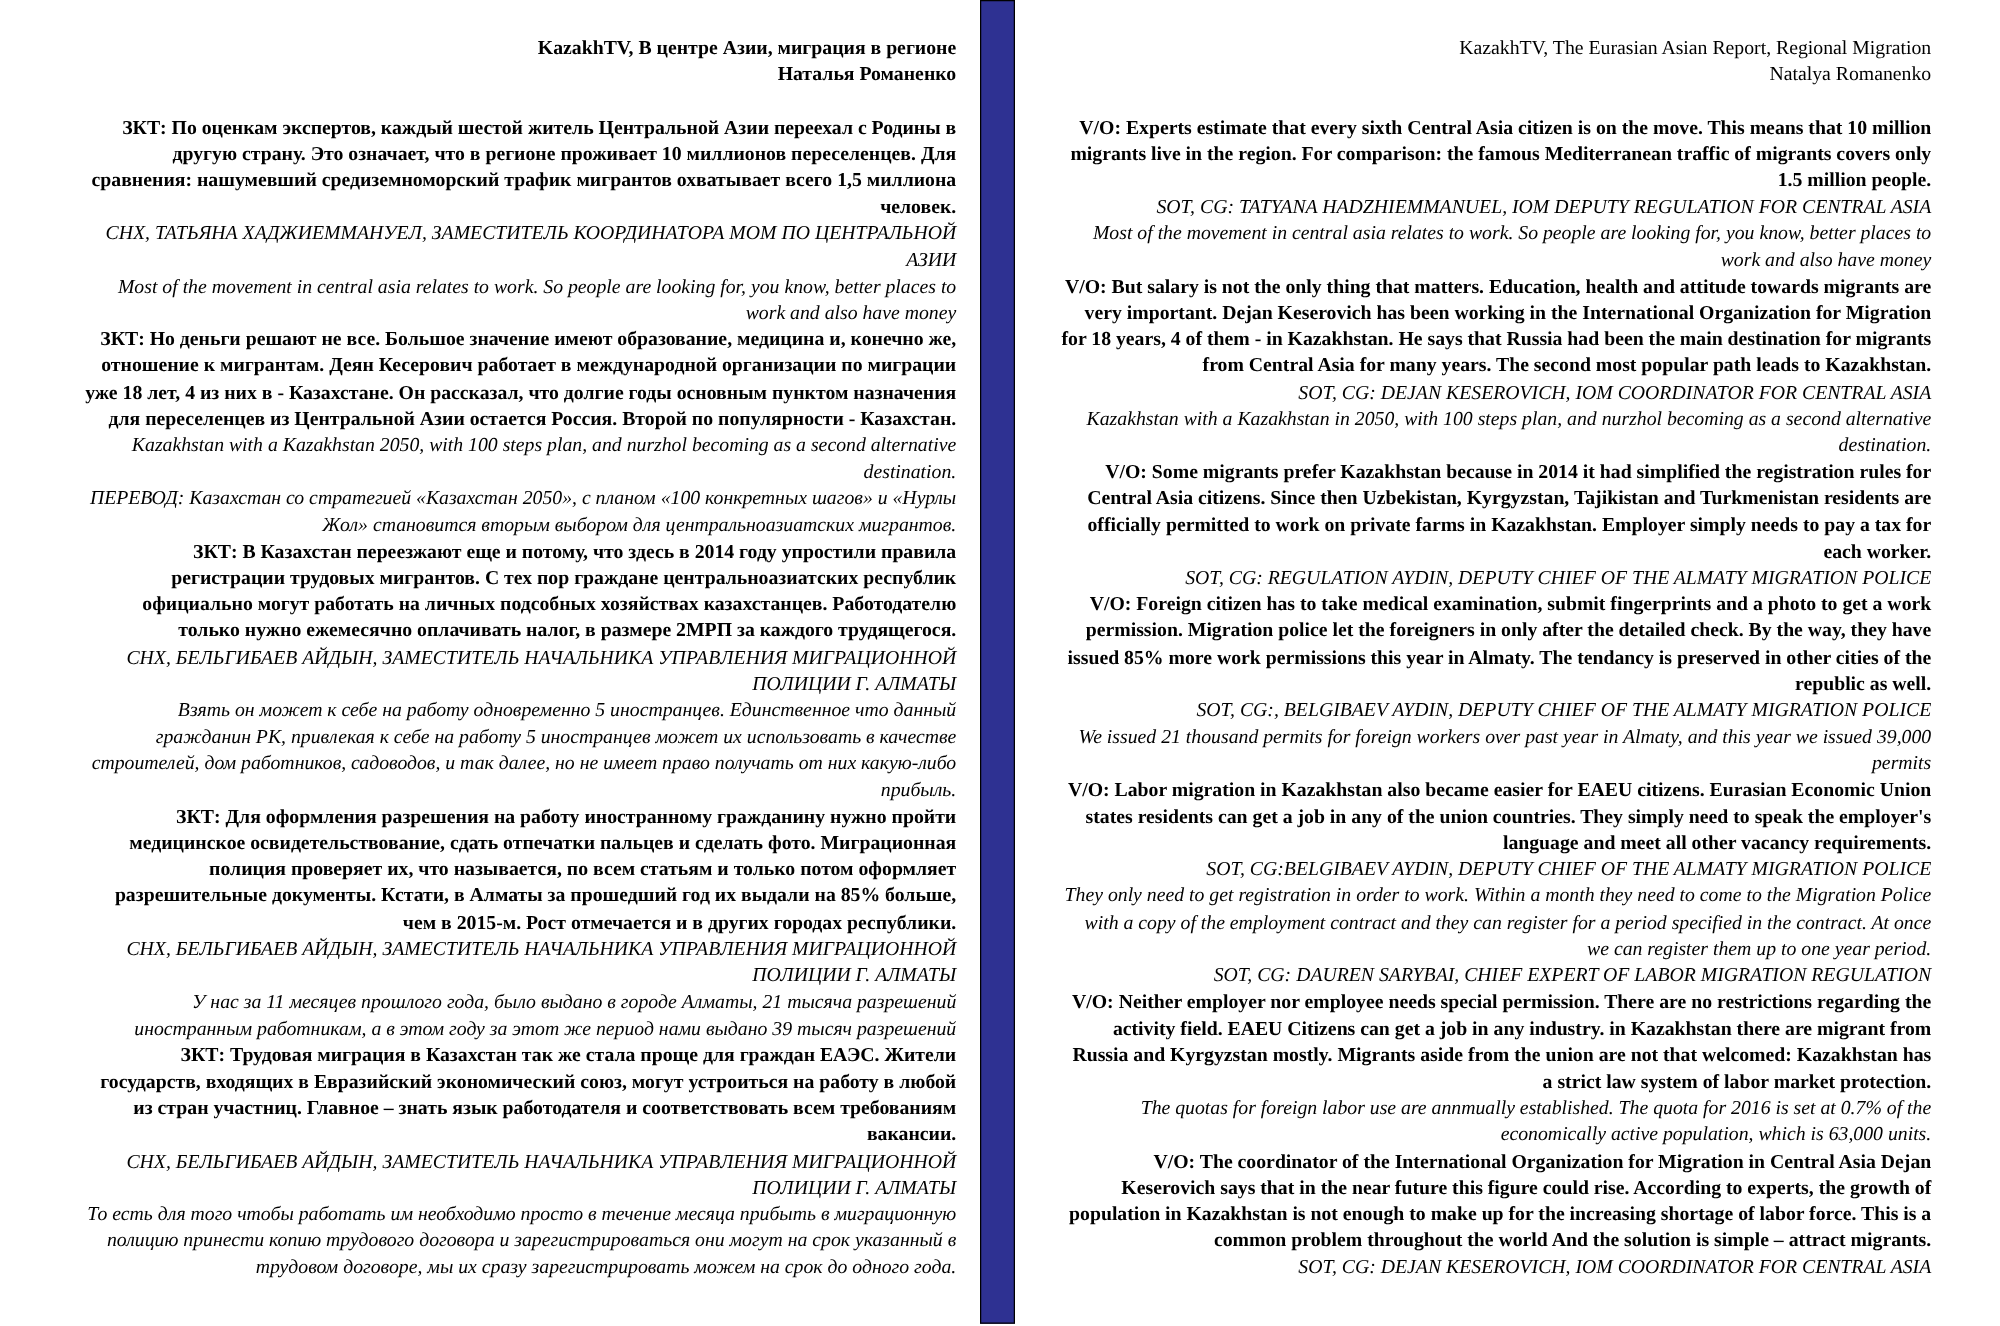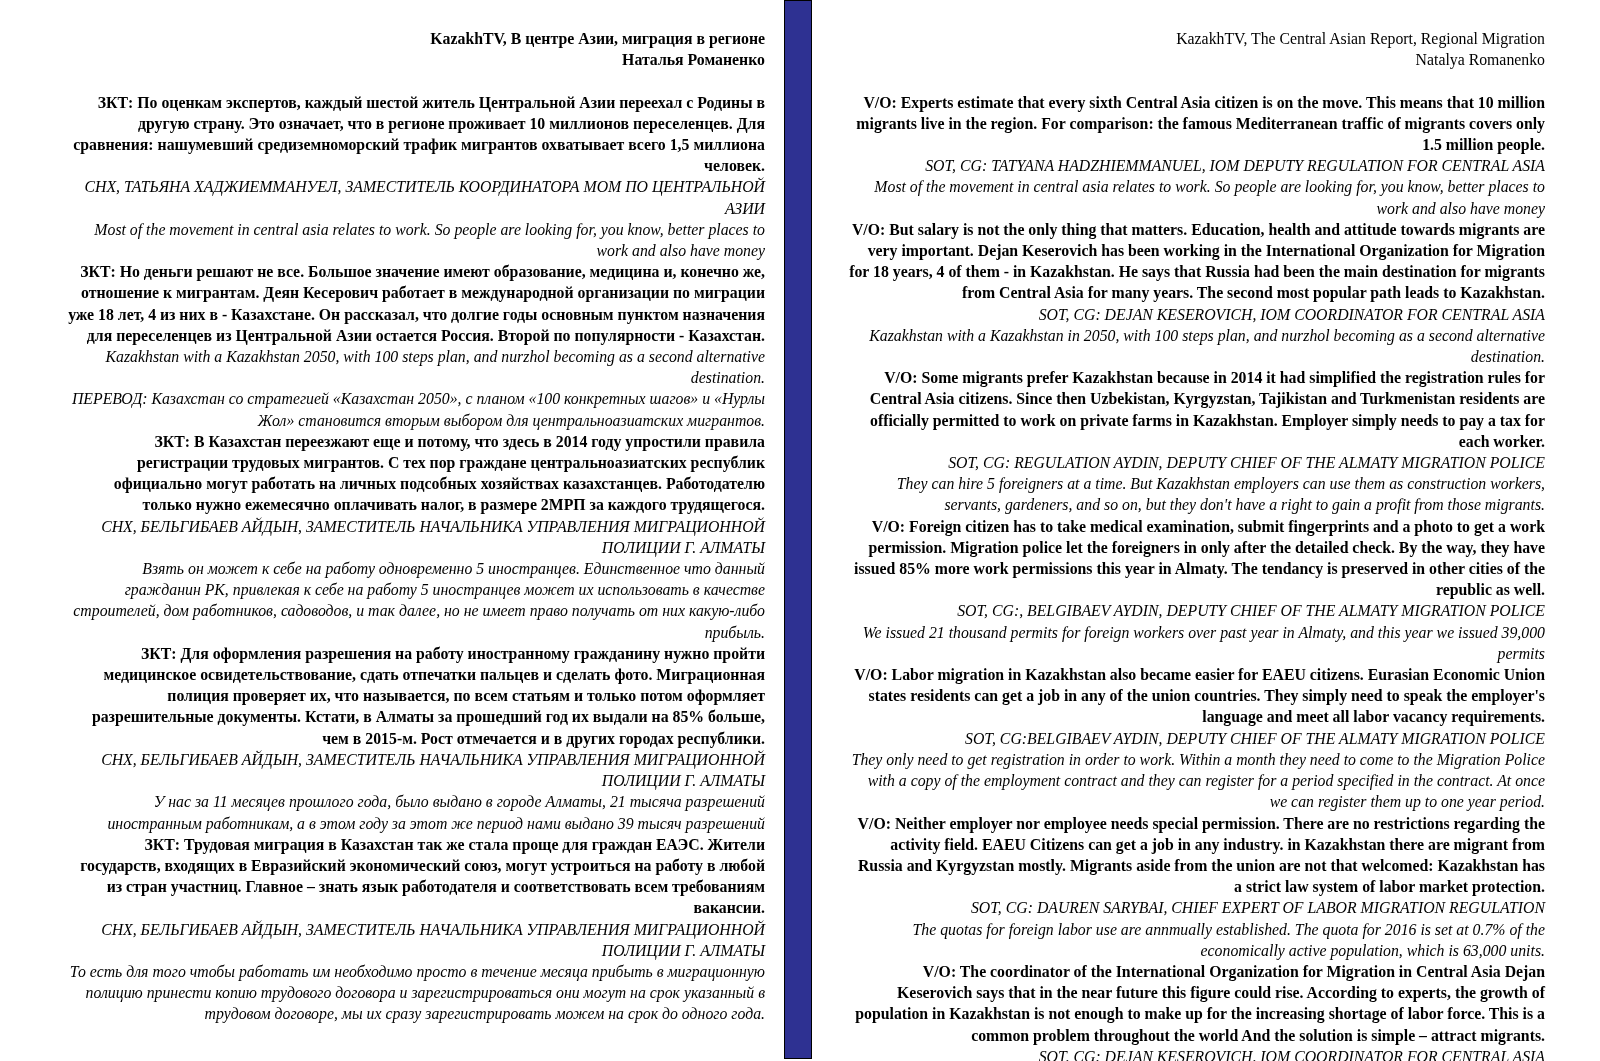--- a/index.html
+++ b/index.html
@@ -70,40 +70,39 @@
         <p class="para italic">У нас за 11 месяцев прошлого года, было выдано в городе Алматы, 21 тысяча разрешений иностранным работникам, а в этом году за этот же период нами выдано 39 тысяч разрешений</p>
         <p class="para bold">ЗКТ: Трудовая миграция в Казахстан так же стала проще для граждан ЕАЭС.  Жители государств, входящих в Евразийский экономический союз, могут устроиться на работу в любой из стран участниц. Главное – знать язык работодателя и соответствовать всем требованиям вакансии.</p>
         <p class="para italic">СНХ, БЕЛЬГИБАЕВ АЙДЫН, ЗАМЕСТИТЕЛЬ НАЧАЛЬНИКА УПРАВЛЕНИЯ МИГРАЦИОННОЙ ПОЛИЦИИ Г. АЛМАТЫ</p>
         <p class="para italic">То есть для того чтобы работать им необходимо просто в течение месяца прибыть в миграционную полицию принести копию трудового договора и зарегистрироваться они могут на срок указанный в трудовом договоре, мы их сразу зарегистрировать можем на срок до одного года.</p>
       </div>
   </div>
 
   <div class="divider" style="background: rgb(46, 49, 146); border-color: rgb(0, 0, 0);"></div>
 
   <div class="col col-right">
-    <p class="title-line regular">KazakhTV, The Central Asian Report,  Regional Migration</p>
+    <p class="title-line regular">KazakhTV, The Eurasian Asian Report,  Regional Migration</p>
     <p class="title-line regular">Natalya Romanenko</p>
     <div class="spacer"></div>
     <div>
         <p class="para bold">V/O: Experts estimate that every sixth Central Asia citizen is on the move. This means that 10 million migrants live in the region. For comparison: the famous  Mediterranean traffic of migrants covers only 1.5 million people.</p>
         <p class="para italic">SOT, CG:  TATYANA HADZHIEMMANUEL, IOM DEPUTY REGULATION FOR CENTRAL ASIA</p>
         <p class="para italic">Most of the movement in central asia relates to work. So people are looking for, you know, better places to work and also have money</p>
         <p class="para bold">V/O: But salary is not the only thing that matters. Education, health and attitude towards migrants are very important. Dejan Keserovich has been working  in the International Organization for Migration for 18 years, 4 of them - in Kazakhstan. He says that Russia had been the main destination for migrants from Central Asia for many years. The second most popular path leads to  Kazakhstan.</p>
         <p class="para italic">SOT, CG: DEJAN KESEROVICH, IOM COORDINATOR FOR CENTRAL ASIA</p>
         <p class="para italic">Kazakhstan with a Kazakhstan in 2050, with 100 steps plan, and nurzhol becoming as a second alternative destination.</p>
         <p class="para bold">V/O: Some migrants prefer Kazakhstan because in 2014 it had simplified the registration rules for Central Asia citizens. Since then Uzbekistan, Kyrgyzstan, Tajikistan and Turkmenistan residents are officially permitted to work on private farms in Kazakhstan. Employer simply needs to pay a tax for each worker.</p>
         <p class="para italic">SOT, CG: REGULATION AYDIN, DEPUTY CHIEF OF THE ALMATY MIGRATION POLICE</p>
-        <p class="para italic">They can hire 5 foreigners at a time. But  Kazakhstan employers can use them as construction workers, servants, gardeners, and so on, but they don't have a right to gain a profit  from those migrants.</p>
         <p class="para bold">V/O: Foreign citizen has to take medical examination, submit fingerprints and a photo to get a work permission. Migration police let the foreigners in only after the detailed check. By the way, they have issued 85% more work permissions this year in Almaty. The tendancy is preserved in other cities of the republic as well.</p>
         <p class="para italic">SOT, CG:, BELGIBAEV AYDIN, DEPUTY CHIEF OF THE ALMATY MIGRATION POLICE</p>
         <p class="para italic">We issued 21 thousand permits for foreign workers over past year in Almaty, and this year we issued 39,000 permits</p>
-        <p class="para bold">V/O: Labor migration in Kazakhstan also became easier for EAEU citizens. Eurasian Economic Union states residents can get a job in any of the union countries. They simply need to speak the employer's language and meet all labor vacancy requirements.</p>
+        <p class="para bold">V/O: Labor migration in Kazakhstan also became easier for EAEU citizens. Eurasian Economic Union states residents can get a job in any of the union countries. They simply need to speak the employer's language and meet all other vacancy requirements.</p>
         <p class="para italic">SOT, CG:BELGIBAEV AYDIN, DEPUTY CHIEF OF THE ALMATY MIGRATION  POLICE</p>
         <p class="para italic">They only need to get registration in order to work. Within a month they need to come to the Migration Police with a copy of the employment contract and they can register for a period specified in the contract. At once  we can register them up to one year period.</p>
+        <p class="para italic">SOT, CG: DAUREN SARYBAI, CHIEF EXPERT OF LABOR MIGRATION REGULATION</p>
         <p class="para bold">V/O: Neither employer nor employee needs special permission. There are no restrictions regarding the activity field. EAEU Citizens can get a job in any industry. in Kazakhstan there are migrant from Russia and Kyrgyzstan mostly. Migrants aside from the union are not that welcomed: Kazakhstan has a strict law system of labor market protection.</p>
-        <p class="para italic">SOT, CG: DAUREN SARYBAI, CHIEF EXPERT OF LABOR MIGRATION REGULATION</p>
         <p class="para italic">The quotas for foreign labor use are annmually established. The quota for 2016 is set at 0.7% of the economically active population, which is 63,000 units.</p>
         <p class="para bold">V/O: The coordinator of the International Organization for Migration in Central Asia Dejan Keserovich says that in the near future this figure could rise. According to experts, the growth of population in Kazakhstan is not enough to make up for the increasing shortage of labor force. This is a common problem throughout the world And the solution is simple – attract migrants.</p>
         <p class="para italic">SOT, CG: DEJAN KESEROVICH, IOM COORDINATOR FOR CENTRAL ASIA</p>
       </div>
   </div>
 
 </div>
 
 </body></html>

